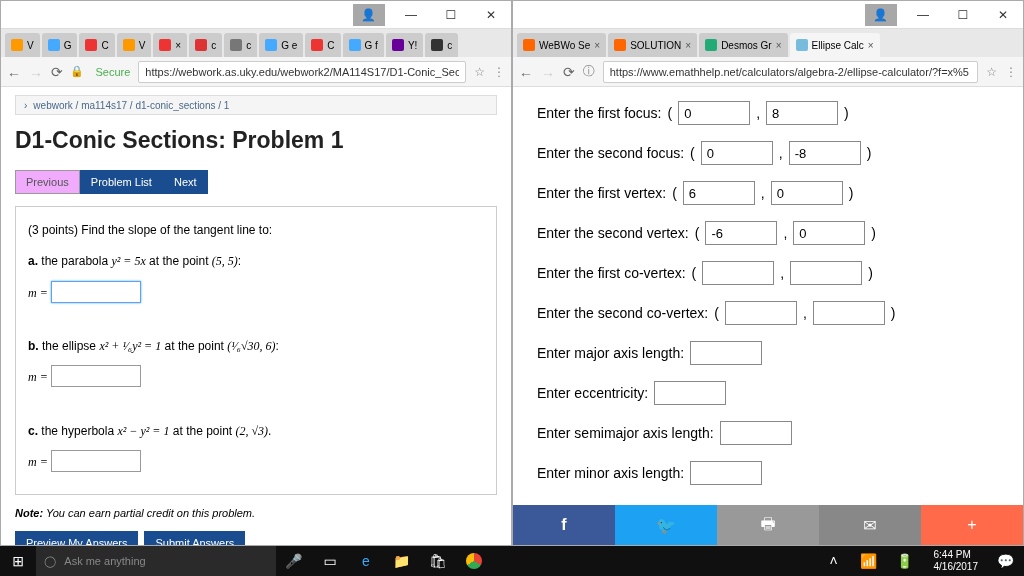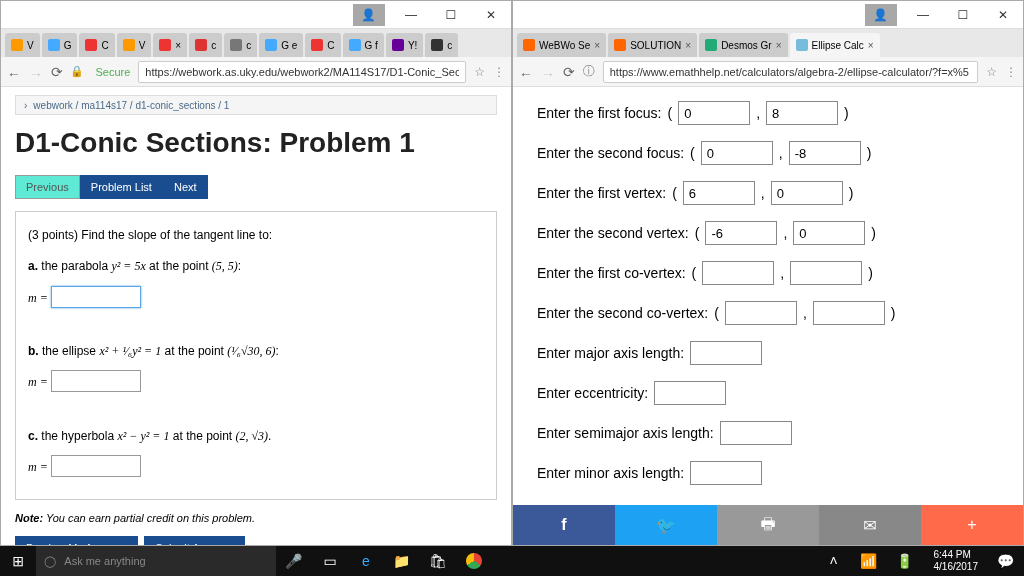--- a/index.html
+++ b/index.html
@@ -17,23 +17,23 @@
 .addrbar { height: 30px; display: flex; align-items: center; padding: 0 6px; gap: 8px; border-bottom: 1px solid #ddd; background: #f5f5f5; }
 .navicon { font-size: 14px; color: #666; }
 .addrbar input { flex: 1; height: 22px; border: 1px solid #ccc; border-radius: 2px; padding: 0 6px; font-size: 11px; color: #333; }
 .lock { color: #4caf50; font-size: 11px; margin-right: 3px; }
 .secure { color: #4caf50; font-size: 11px; }
 .content { flex: 1; overflow: auto; padding: 8px 14px; position: relative; }
 .content::-webkit-scrollbar { width: 14px; }
 .content::-webkit-scrollbar-track { background: #f1f1f1; }
 .content::-webkit-scrollbar-thumb { background: #c1c1c1; }
 .breadcrumb { height: 20px; background: #f5f5f5; border: 1px solid #ddd; display: flex; align-items: center; padding: 0 8px; font-size: 10px; color: #4a6a8a; margin-bottom: 12px; }
-h1 { font-size: 28px; font-weight: bold; margin: 10px 0 16px 0; color: #222; }
+h1 { font-size: 23px; font-weight: bold; margin: 10px 0 16px 0; color: #222; }
 .btnrow { display: flex; gap: 0; margin-bottom: 12px; }
-.btn { padding: 5px 10px; font-size: 11px; border: 1px solid #999; background: #5eead4; color: #555; }
+.btn { padding: 5px 10px; font-size: 11px; border: 1px solid #999; background: #f0abfc; color: #555; }
 .btn.primary { background: #1a4d8f; color: #fff; border-color: #1a4d8f; }
 .problem-box { border: 1px solid #ccc; padding: 12px; font-size: 12px; line-height: 1.9; }
 .problem-box p { margin-bottom: 8px; }
 .answer-input { width: 90px; height: 22px; border: 1px solid #999; padding: 0 4px; }
 .answer-input.focused { border: 1.5px solid #5aa6e6; outline: none; box-shadow: 0 0 2px #5aa6e6; }
 .note { font-size: 11px; font-style: italic; margin: 12px 0; }
 .ellipse-form { padding: 4px 24px; font-size: 14px; }
 .ellipse-form .row { margin: 10px 0 16px 0; display: flex; align-items: center; gap: 6px; flex-wrap: wrap; }
 .ellipse-form input { width: 72px; height: 24px; border: 1px solid #888; padding: 0 5px; font-size: 13px; }
 .sharebar { height: 40px; display: flex; }

